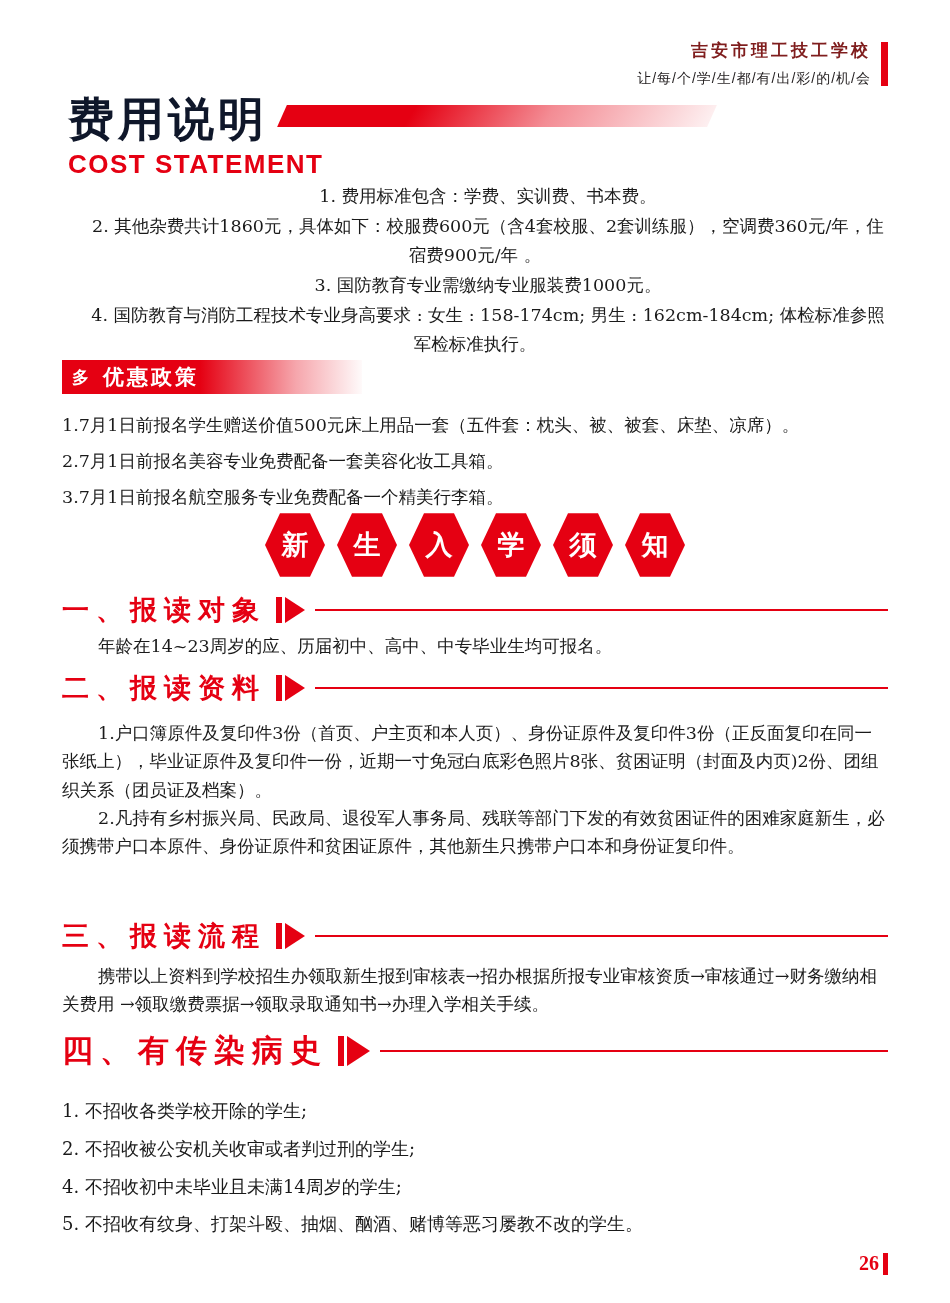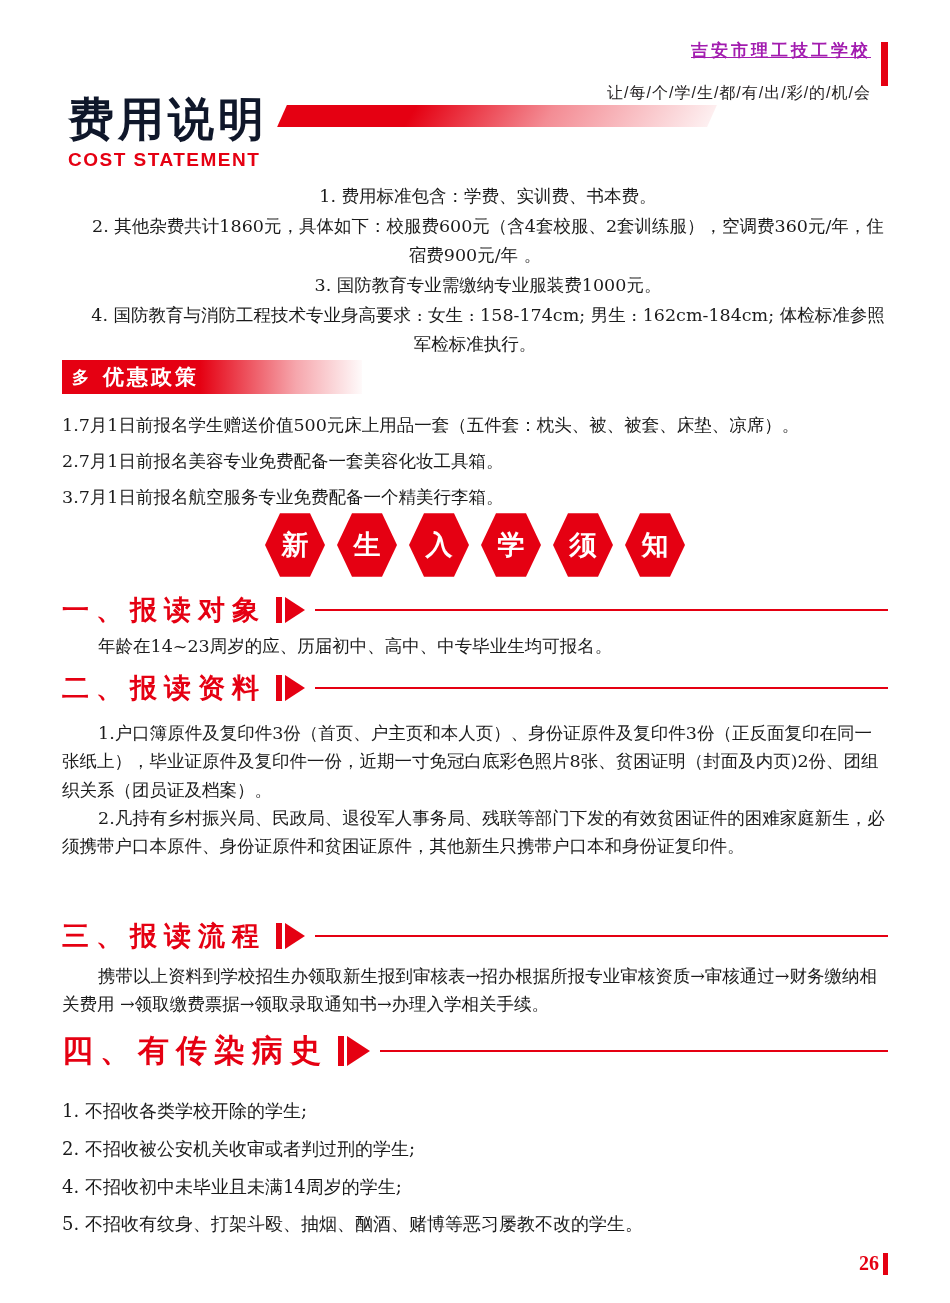--- a/index.html
+++ b/index.html
@@ -37,27 +37,26 @@
     justify-content: flex-end;
   }
   .brand-text {
     text-align: right;
   }
   .brand-name {
     font-family: "DejaVu Serif", serif;
     font-weight: bold;
     font-size: 17px;
     letter-spacing: 3px;
-    color: #a21caf;
+    color: #7f1d1d;
     white-space: nowrap;
-    text-decoration: underline;
   }
   .brand-slogan {
-    margin-top: 26px;
-    font-size: 16px;
+    margin-top: 12px;
+    font-size: 14px;
     letter-spacing: 1px;
     color: #231f20;
     white-space: nowrap;
   }
   .brand-bar {
     width: 7px;
     height: 44px;
     background: #e50012;
     margin-left: 10px;
   }
@@ -86,21 +85,21 @@
     height: 22px;
     margin-left: 14px;
     margin-bottom: 6px;
     background: linear-gradient(100deg, #e50012 0%, #e50012 30%, rgba(229,0,18,0.45) 62%, rgba(229,0,18,0.06) 100%);
     transform: skewX(-24deg);
   }
   .title-en {
     margin-top: 6px;
     font-family: "Liberation Sans", sans-serif;
     font-weight: bold;
-    font-size: 19px;
+    font-size: 26px;
     letter-spacing: 1.5px;
     color: #e50012;
   }
 
   
   .cost-list {
     position: absolute;
     top: 182px;
     left: 62px;
     width: 826px;

